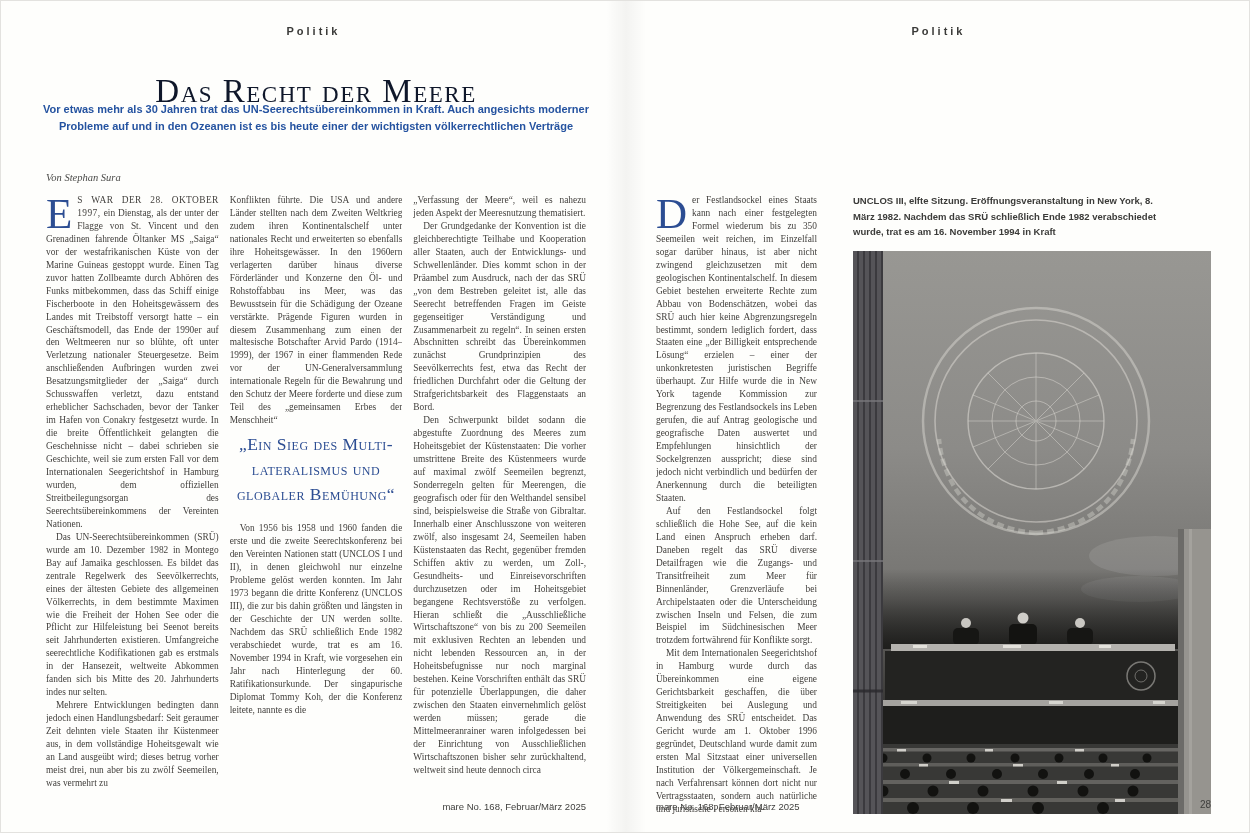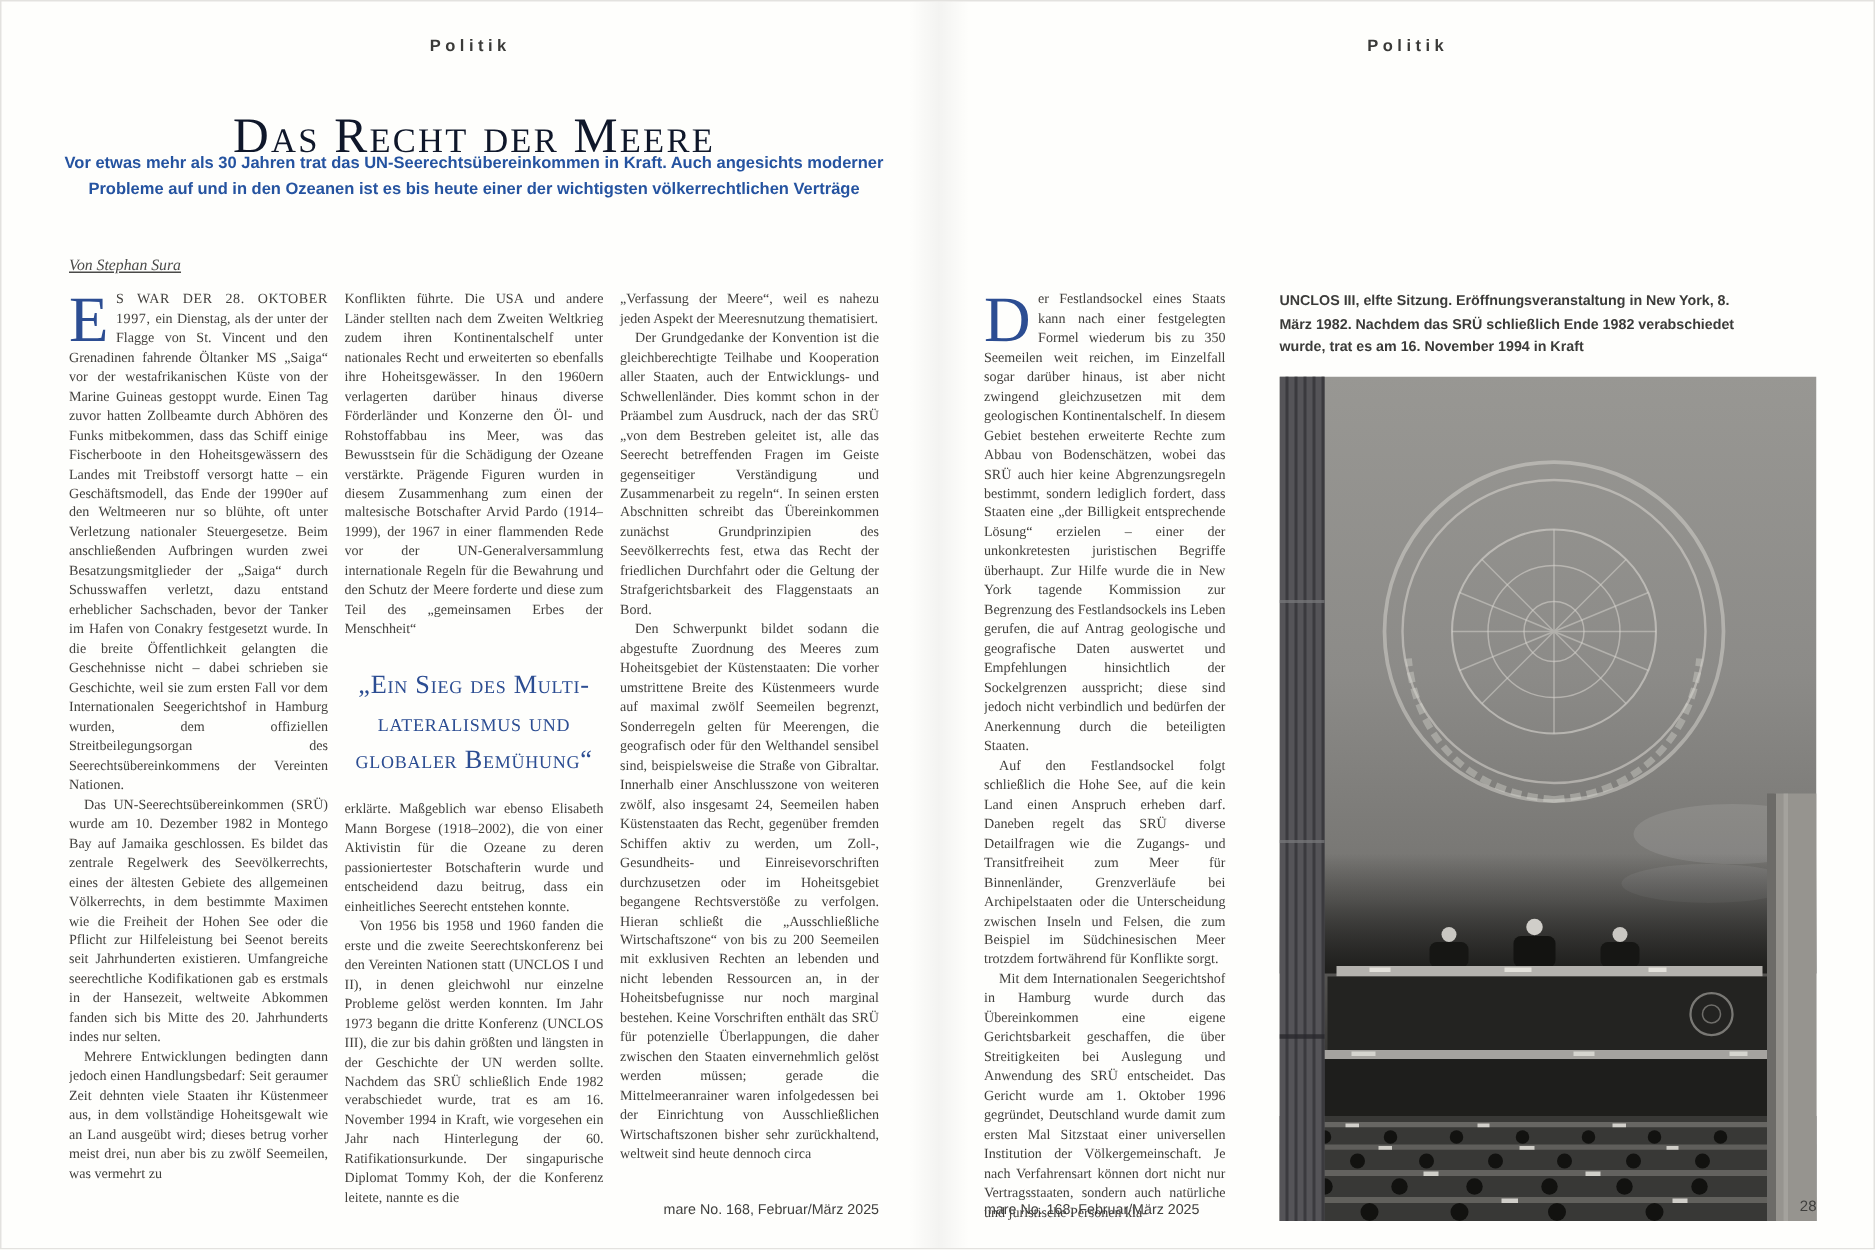--- a/index.html
+++ b/index.html
@@ -8,32 +8,32 @@
   .crease{position:absolute;left:605px;top:0;width:40px;height:833px;
     background:linear-gradient(90deg,rgba(0,0,0,0) 0%,rgba(0,0,0,0.045) 50%,rgba(0,0,0,0) 100%);}
   .kicker{position:absolute;top:24px;font:bold 11px "Liberation Sans",sans-serif;letter-spacing:3px;color:#3a3a38;text-align:center;}
   .kicker.left{left:0;width:625px;}
   .kicker.right{left:625px;width:625px;}
   .title{position:absolute;left:45px;top:72px;width:540px;text-align:center;
     font-family:"Liberation Serif",serif;font-variant:small-caps;font-weight:500;
     font-size:33px;letter-spacing:1.5px;color:#0f172a;}
   .subtitle{position:absolute;left:40px;top:100px;width:550px;text-align:center;
     font:bold 11px/17px "Liberation Sans",sans-serif;color:#2553a0;}
-  .byline{position:absolute;left:45px;top:171px;font:italic 10.5px "Liberation Serif",serif;color:#4a4a48;text-decoration:underline;}
+  .byline{position:absolute;left:45px;top:171px;font:italic 10.5px "Liberation Serif",serif;color:#4a4a48;}
   .cols{position:absolute;left:45px;top:193px;width:540px;height:622px;display:flex;gap:11px;overflow:hidden;}
   .col{flex:1 1 0;overflow:hidden;}
   .rcol{position:absolute;left:655px;top:193px;width:161px;height:622px;overflow:hidden;}
   .body-para{margin:0;font-family:"Liberation Serif",serif;font-size:9.4px;line-height:12.95px;
     color:#413f3c;text-align:justify;}
   .body-para.indent{text-indent:10px;}
   .dropcap{float:left;font-family:"Liberation Serif",serif;font-size:43px;line-height:35px;
     color:#2c4d92;margin:2px 5px 0 0;}
   .lead-caps{letter-spacing:0.4px;}
   .pullquote{font-family:"Liberation Serif",serif;font-variant:small-caps;font-size:17.5px;
-    line-height:25px;color:#2c4d92;text-align:center;margin:17px 0 15px 0;letter-spacing:0.5px;}
+    line-height:25px;color:#2c4d92;text-align:center;margin:5px 0 15px 0;letter-spacing:0.5px;}
   .caption{position:absolute;left:852px;top:192px;width:310px;
     font:bold 9.5px/15.5px "Liberation Sans",sans-serif;color:#3b3b39;}
   .photo{position:absolute;left:852px;top:250px;width:358px;height:563px;}
   .footer-num{position:absolute;top:798px;font:10px "Liberation Sans",sans-serif;color:#3f3f3d;}
   .footer-mag{position:absolute;top:800px;font:9.5px "Liberation Sans",sans-serif;color:#3f3f3d;}
   #fnum-left{left:45px;margin-top:40px;}
   #fmag-left{left:345px;width:240px;text-align:right;}
   #fmag-right{left:655px;}
   #fnum-right{left:1180px;width:30px;text-align:right;}
 </style>
@@ -51,21 +51,20 @@
 
   <div class="cols">
     <div class="col">
         <p class="body-para"><span class="dropcap">E</span><span class="lead-caps">S WAR DER 28. OKTOBER 1997, </span>ein Dienstag, als der unter der Flagge von St. Vincent und den Grenadinen fahrende Öltanker MS „Saiga“ vor der westafrikanischen Küste von der Marine Guineas gestoppt wurde. Einen Tag zuvor hatten Zollbeamte durch Abhören des Funks mitbekommen, dass das Schiff einige Fischerboote in den Hoheitsgewässern des Landes mit Treibstoff versorgt hatte – ein Geschäftsmodell, das Ende der 1990er auf den Weltmeeren nur so blühte, oft unter Verletzung nationaler Steuergesetze. Beim anschließenden Aufbringen wurden zwei Besatzungsmitglieder der „Saiga“ durch Schusswaffen verletzt, dazu entstand erheblicher Sachschaden, bevor der Tanker im Hafen von Conakry festgesetzt wurde. In die breite Öffentlichkeit gelangten die Geschehnisse nicht – dabei schrieben sie Geschichte, weil sie zum ersten Fall vor dem Internationalen Seegerichtshof in Hamburg wurden, dem offiziellen Streitbeilegungsorgan des Seerechtsübereinkommens der Vereinten Nationen.</p>
         <p class="body-para indent">Das UN-Seerechtsübereinkommen (SRÜ) wurde am 10. Dezember 1982 in Montego Bay auf Jamaika geschlossen. Es bildet das zentrale Regelwerk des Seevölkerrechts, eines der ältesten Gebiete des allgemeinen Völkerrechts, in dem bestimmte Maximen wie die Freiheit der Hohen See oder die Pflicht zur Hilfeleistung bei Seenot bereits seit Jahrhunderten existieren. Umfangreiche seerechtliche Kodifikationen gab es erstmals in der Hansezeit, weltweite Abkommen fanden sich bis Mitte des 20. Jahrhunderts indes nur selten.</p>
         <p class="body-para indent">Mehrere Entwicklungen bedingten dann jedoch einen Handlungsbedarf: Seit geraumer Zeit dehnten viele Staaten ihr Küstenmeer aus, in dem vollständige Hoheitsgewalt wie an Land ausgeübt wird; dieses betrug vorher meist drei, nun aber bis zu zwölf Seemeilen, was vermehrt zu</p>
       </div>
     <div class="col">
         <p class="body-para">Konflikten führte. Die USA und andere Länder stellten nach dem Zweiten Weltkrieg zudem ihren Kontinentalschelf unter nationales Recht und erweiterten so ebenfalls ihre Hoheitsgewässer. In den 1960ern verlagerten darüber hinaus diverse Förderländer und Konzerne den Öl- und Rohstoffabbau ins Meer, was das Bewusstsein für die Schädigung der Ozeane verstärkte. Prägende Figuren wurden in diesem Zusammenhang zum einen der maltesische Botschafter Arvid Pardo (1914–1999), der 1967 in einer flammenden Rede vor der UN-Generalversammlung internationale Regeln für die Bewahrung und den Schutz der Meere forderte und diese zum Teil des „gemeinsamen Erbes der Menschheit“</p>
         <div class="pullquote">„Ein Sieg des Multi-<br>lateralismus und<br>globaler Bemühung“</div>
-        <p class="body-para">erklärte. Maßgeblich war ebenso Elisabeth Mann Borgese (1918–2002), die von einer Aktivistin für die Ozeane zu deren passioniertester Botschafterin wurde und entscheidend dazu beitrug, dass ein einheitliches Seerecht entstehen konnte.</p>
         <p class="body-para indent">Von 1956 bis 1958 und 1960 fanden die erste und die zweite Seerechtskonferenz bei den Vereinten Nationen statt (UNCLOS I und II), in denen gleichwohl nur einzelne Probleme gelöst werden konnten. Im Jahr 1973 begann die dritte Konferenz (UNCLOS III), die zur bis dahin größten und längsten in der Geschichte der UN werden sollte. Nachdem das SRÜ schließlich Ende 1982 verabschiedet wurde, trat es am 16. November 1994 in Kraft, wie vorgesehen ein Jahr nach Hinterlegung der 60. Ratifikationsurkunde. Der singapurische Diplomat Tommy Koh, der die Konferenz leitete, nannte es die</p>
       </div>
     <div class="col">
         <p class="body-para">„Verfassung der Meere“, weil es nahezu jeden Aspekt der Meeresnutzung thematisiert.</p>
         <p class="body-para indent">Der Grundgedanke der Konvention ist die gleichberechtigte Teilhabe und Kooperation aller Staaten, auch der Entwicklungs- und Schwellenländer. Dies kommt schon in der Präambel zum Ausdruck, nach der das SRÜ „von dem Bestreben geleitet ist, alle das Seerecht betreffenden Fragen im Geiste gegenseitiger Verständigung und Zusammenarbeit zu regeln“. In seinen ersten Abschnitten schreibt das Übereinkommen zunächst Grundprinzipien des Seevölkerrechts fest, etwa das Recht der friedlichen Durchfahrt oder die Geltung der Strafgerichtsbarkeit des Flaggenstaats an Bord.</p>
         <p class="body-para indent">Den Schwerpunkt bildet sodann die abgestufte Zuordnung des Meeres zum Hoheitsgebiet der Küstenstaaten: Die vorher umstrittene Breite des Küstenmeers wurde auf maximal zwölf Seemeilen begrenzt, Sonderregeln gelten für Meerengen, die geografisch oder für den Welthandel sensibel sind, beispielsweise die Straße von Gibraltar. Innerhalb einer Anschlusszone von weiteren zwölf, also insgesamt 24, Seemeilen haben Küstenstaaten das Recht, gegenüber fremden Schiffen aktiv zu werden, um Zoll-, Gesundheits- und Einreisevorschriften durchzusetzen oder im Hoheitsgebiet begangene Rechtsverstöße zu verfolgen. Hieran schließt die „Ausschließliche Wirtschaftszone“ von bis zu 200 Seemeilen mit exklusiven Rechten an lebenden und nicht lebenden Ressourcen an, in der Hoheitsbefugnisse nur noch marginal bestehen. Keine Vorschriften enthält das SRÜ für potenzielle Überlappungen, die daher zwischen den Staaten einvernehmlich gelöst werden müssen; gerade die Mittelmeeranrainer waren infolgedessen bei der Einrichtung von Ausschließlichen Wirtschaftszonen bisher sehr zurückhaltend, weltweit sind heute dennoch circa</p>
       </div>
   </div>
 
   <div class="rcol">

